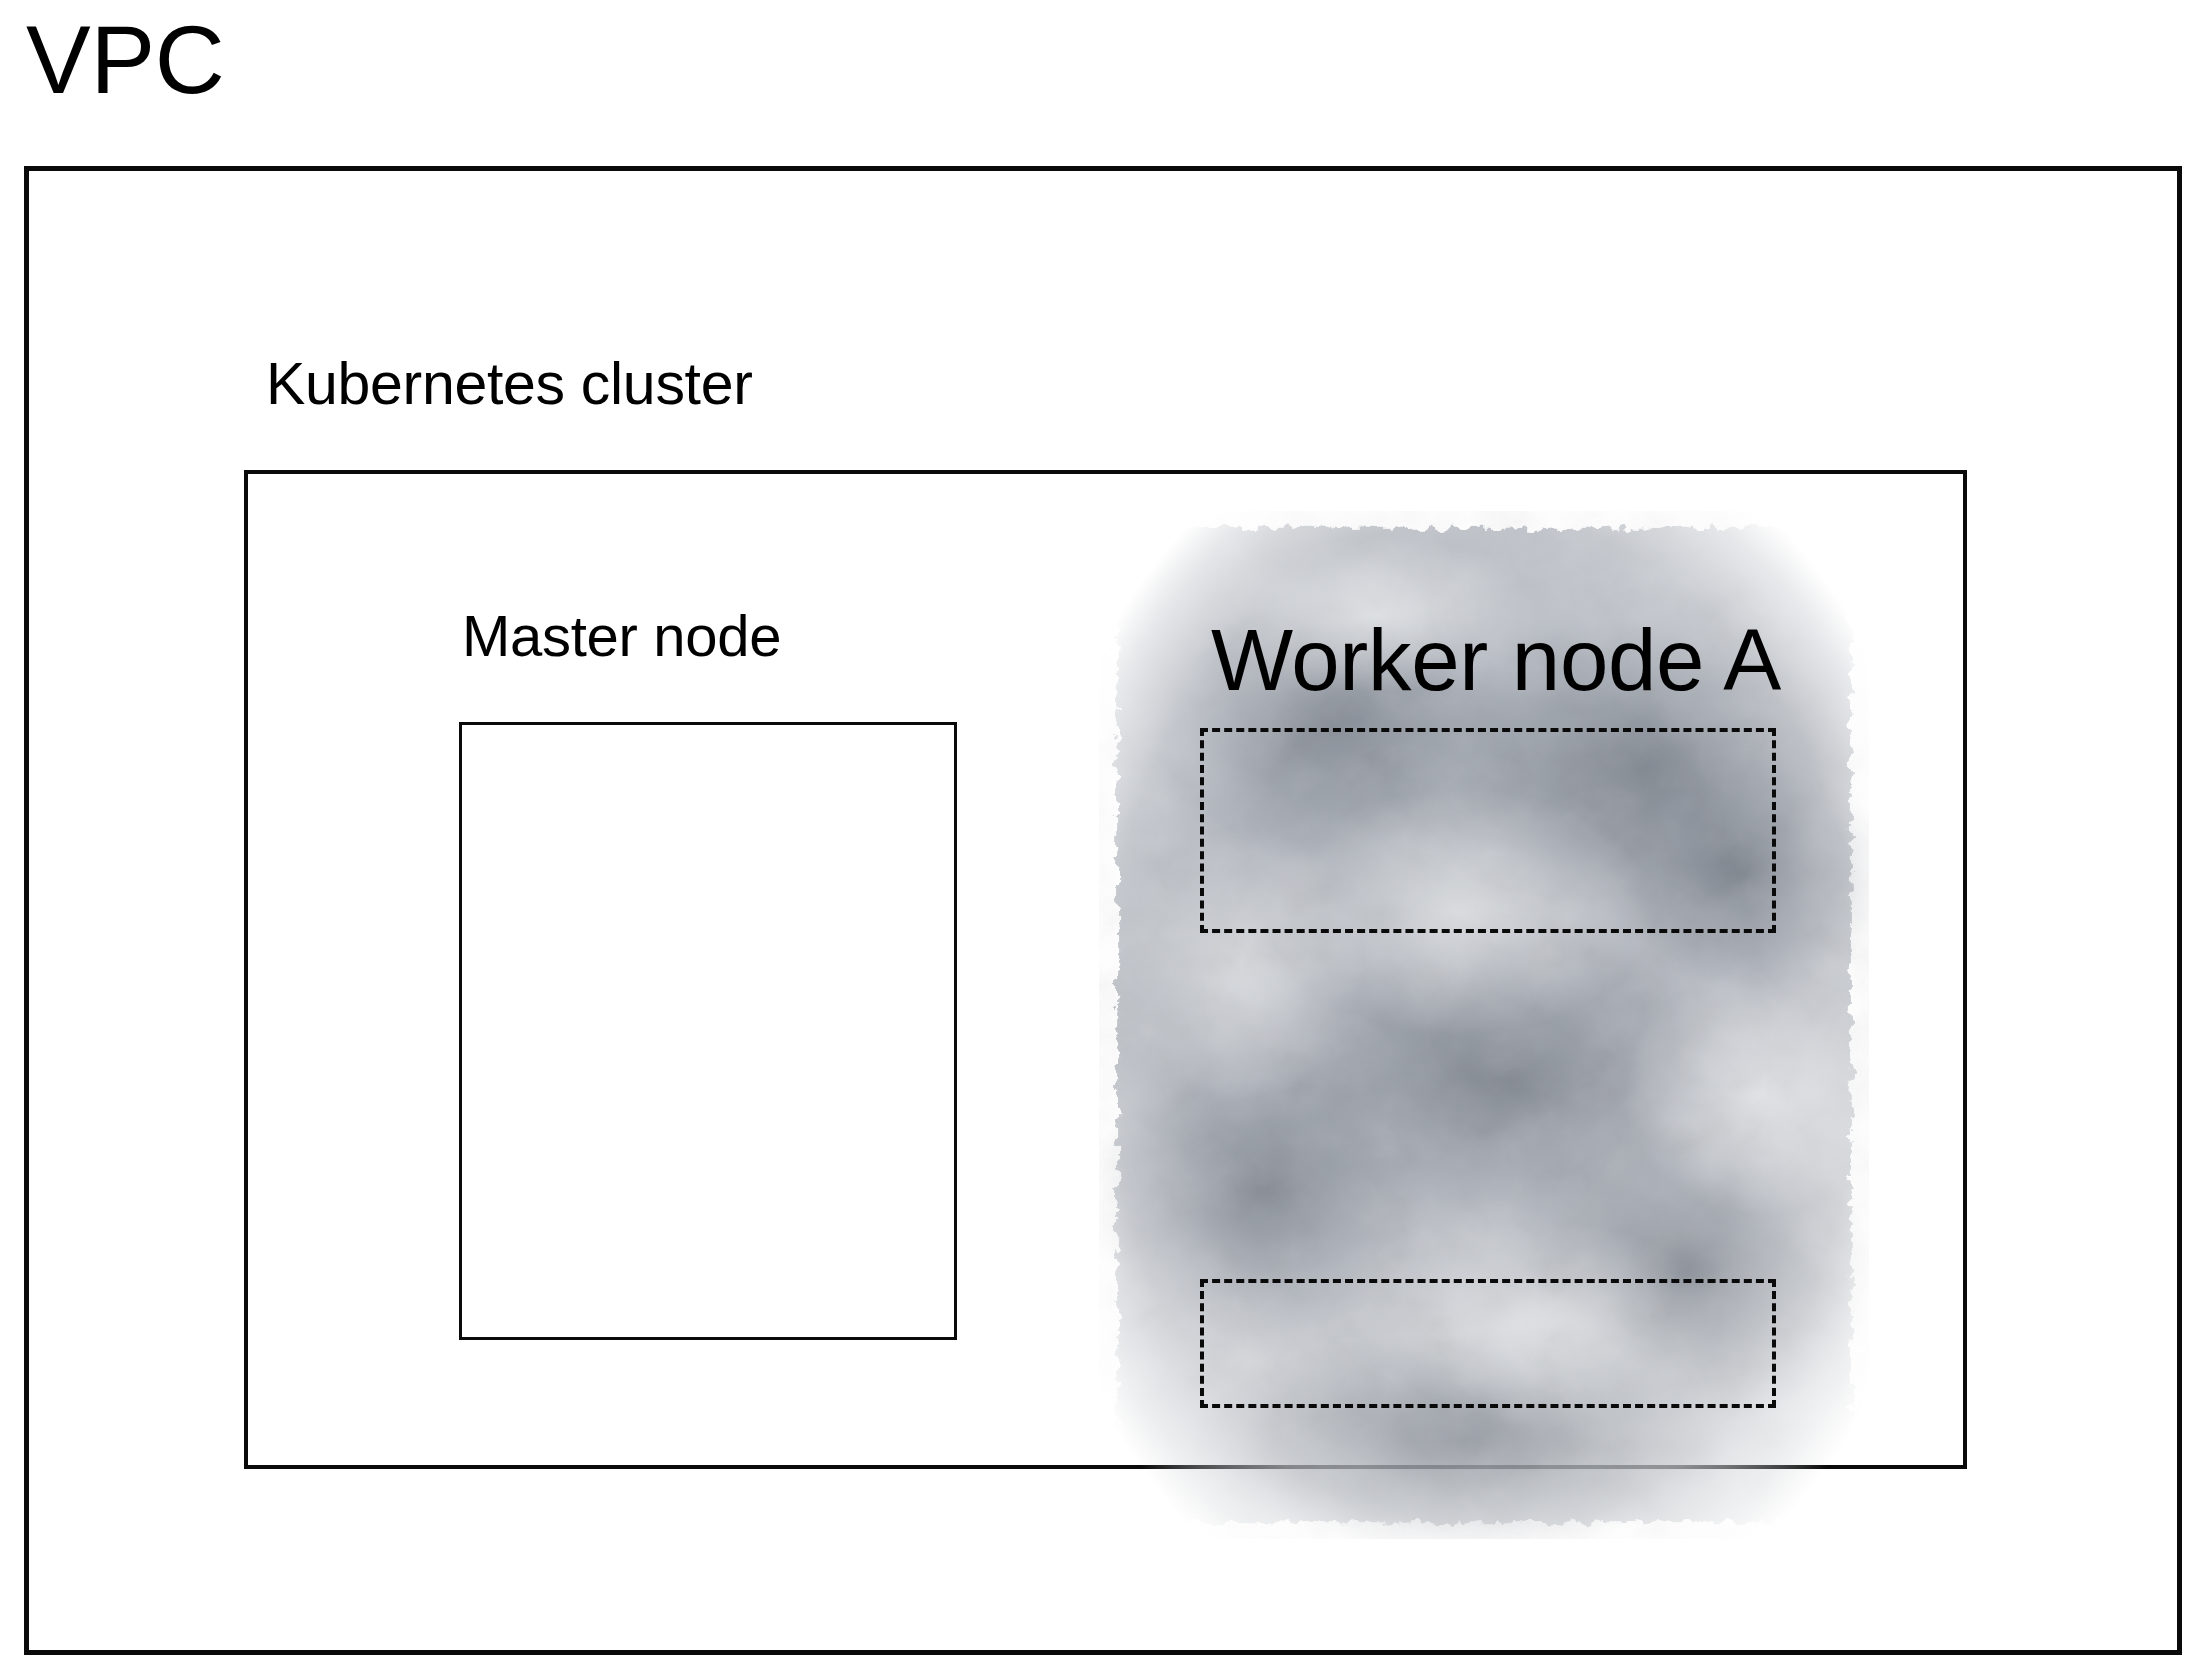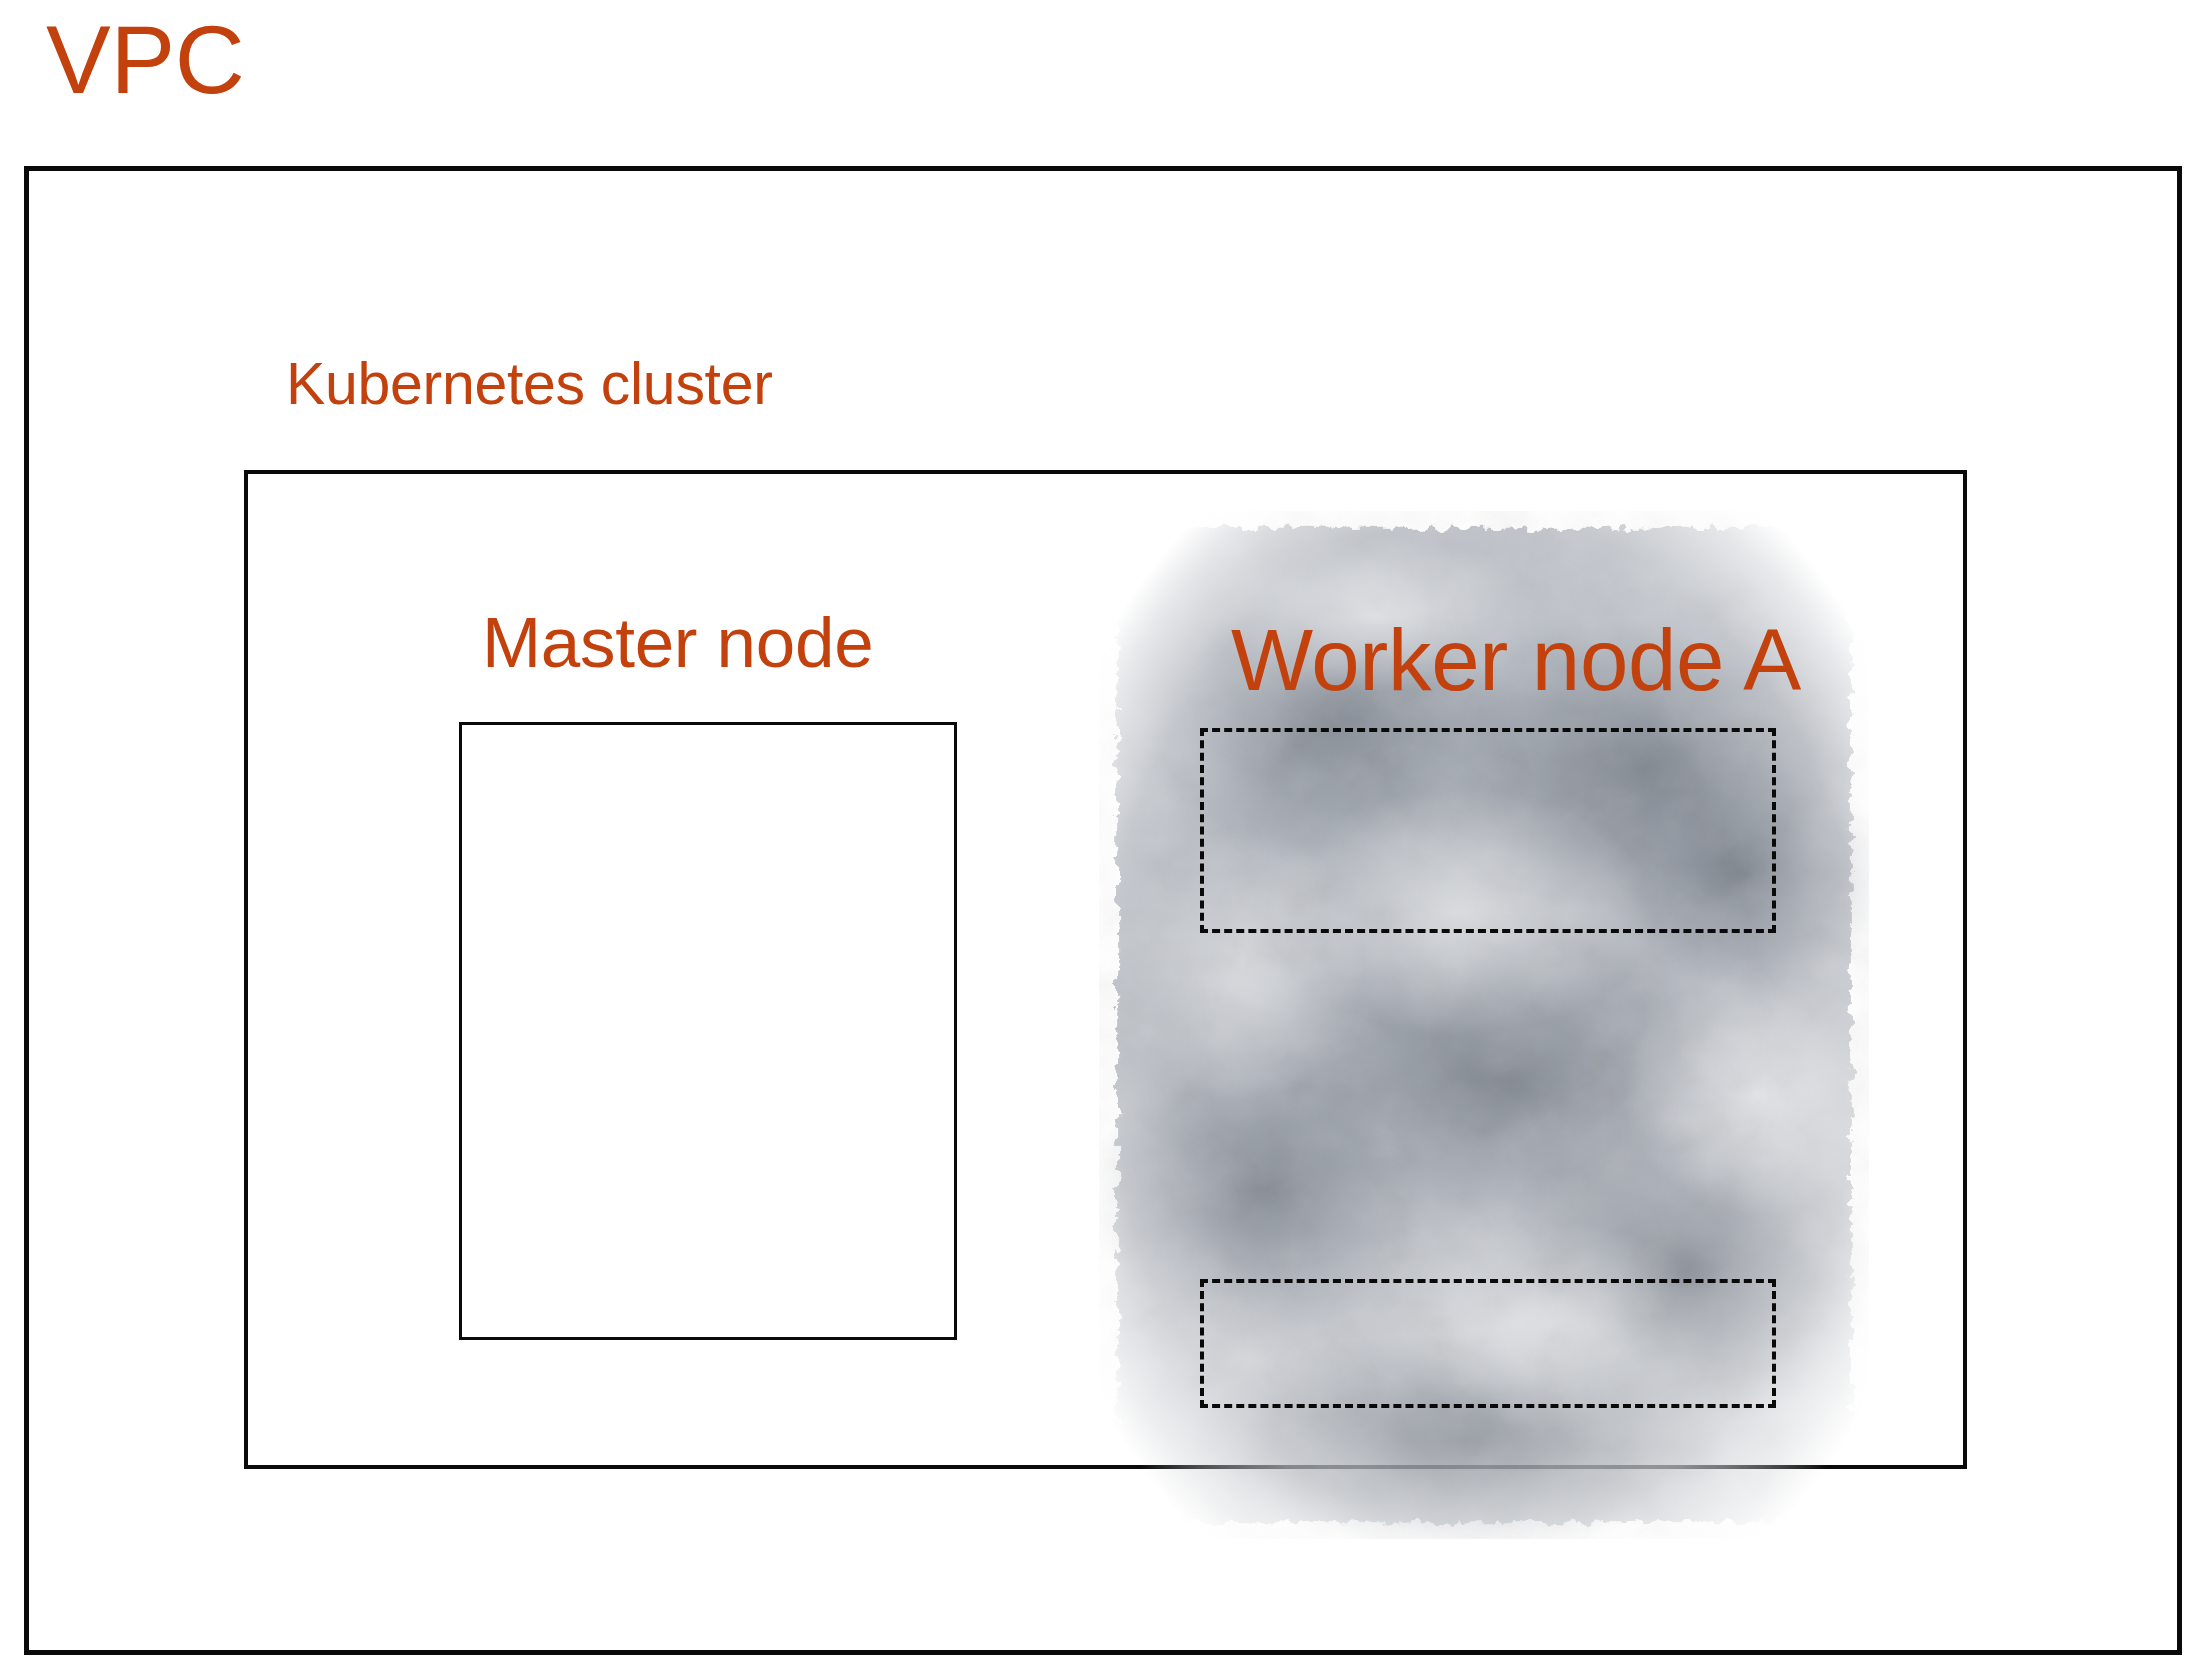--- a/index.html
+++ b/index.html
@@ -21,43 +21,42 @@
     position: absolute;
     inset: 0;
     width: 2205px;
     height: 1679px;
   }
 
   
   .label {
     position: absolute;
     white-space: nowrap;
-    color: #c2410c;
+    color: #000000;
     font-weight: 400;
     line-height: 1;
     letter-spacing: -0.3px;
-    margin-left: 20px;
   }
 
   #vpc-label {
     left: 26px;
     top: 11px;
     font-size: 97px;
   }
 
   #k8s-label {
     left: 266px;
     top: 355px;
     font-size: 59px;
   }
 
   #master-label {
     left: 462px;
     top: 607px;
-    font-size: 71px;
+    font-size: 58px;
   }
 
   #worker-a-label {
     left: 1211px;
     top: 616px;
     font-size: 87px;
   }
 
   #worker-b-label {
     left: 1211px;

